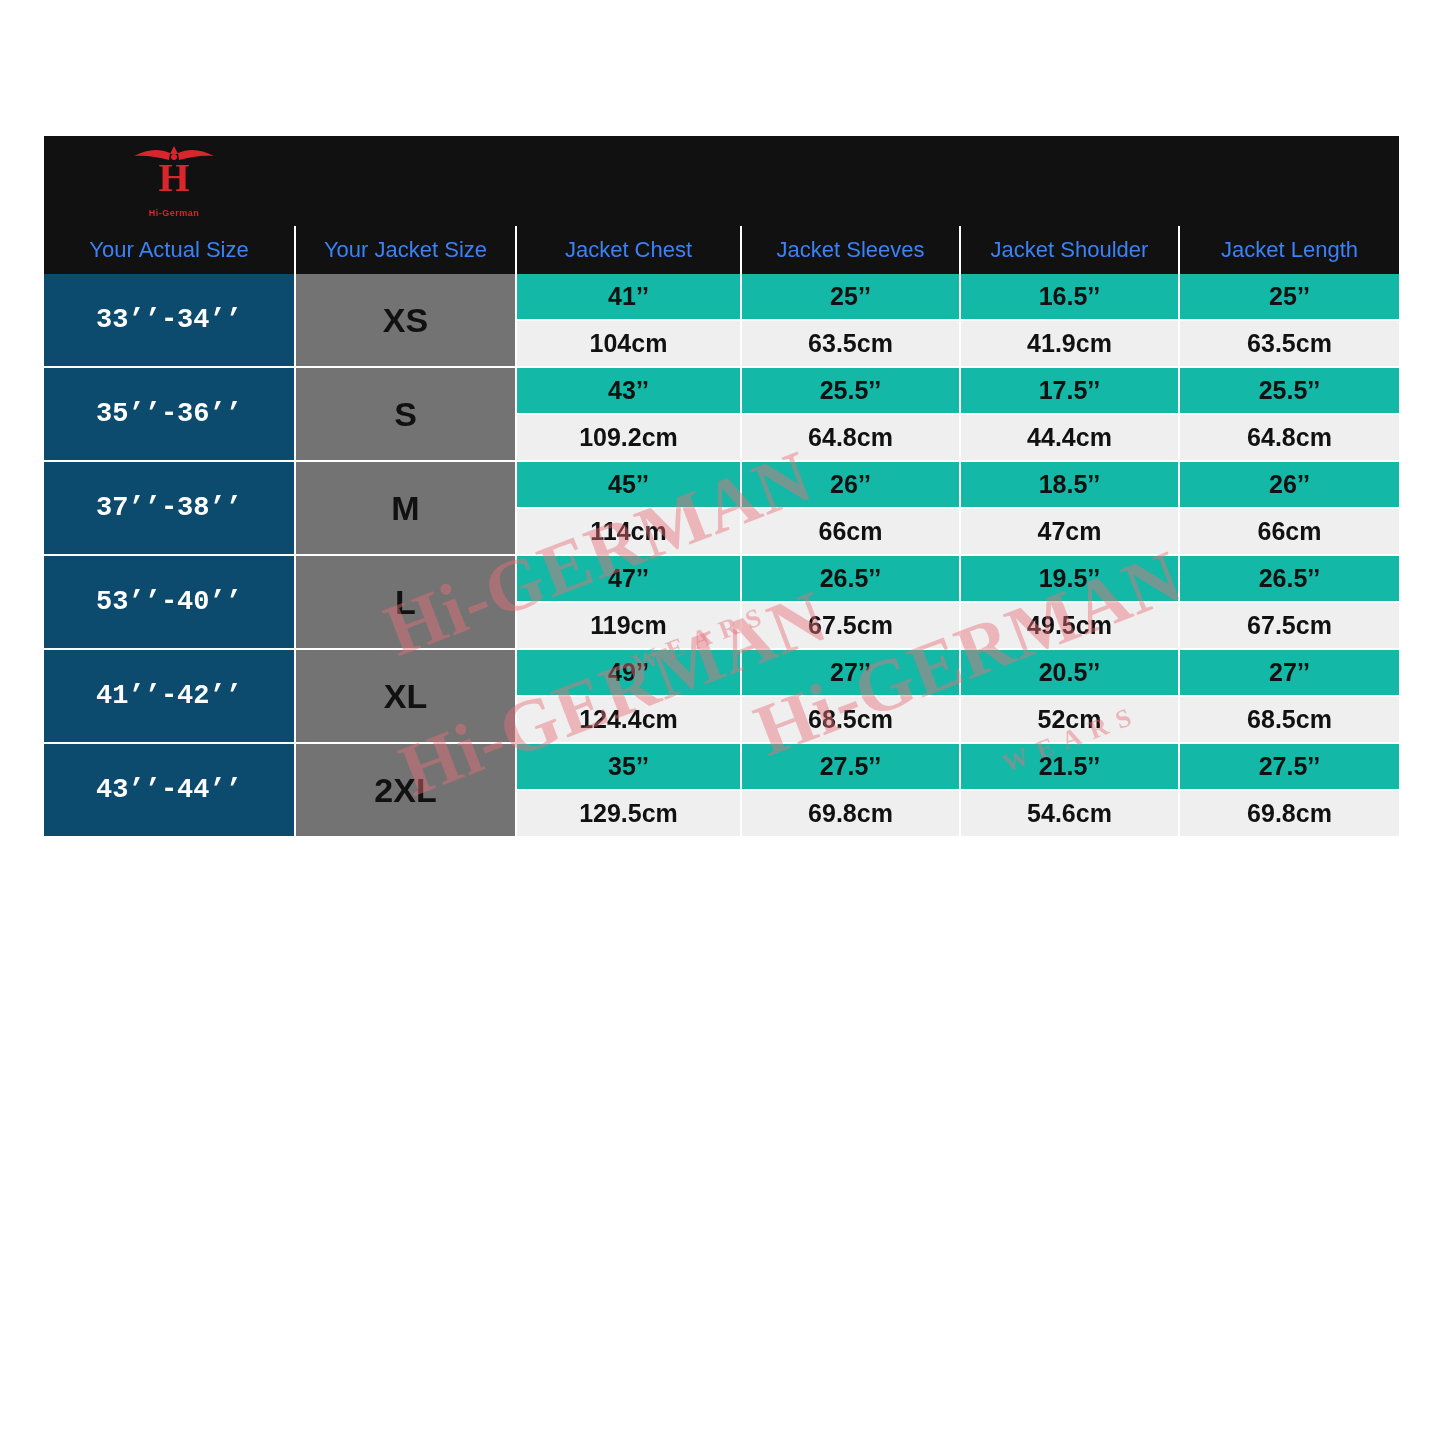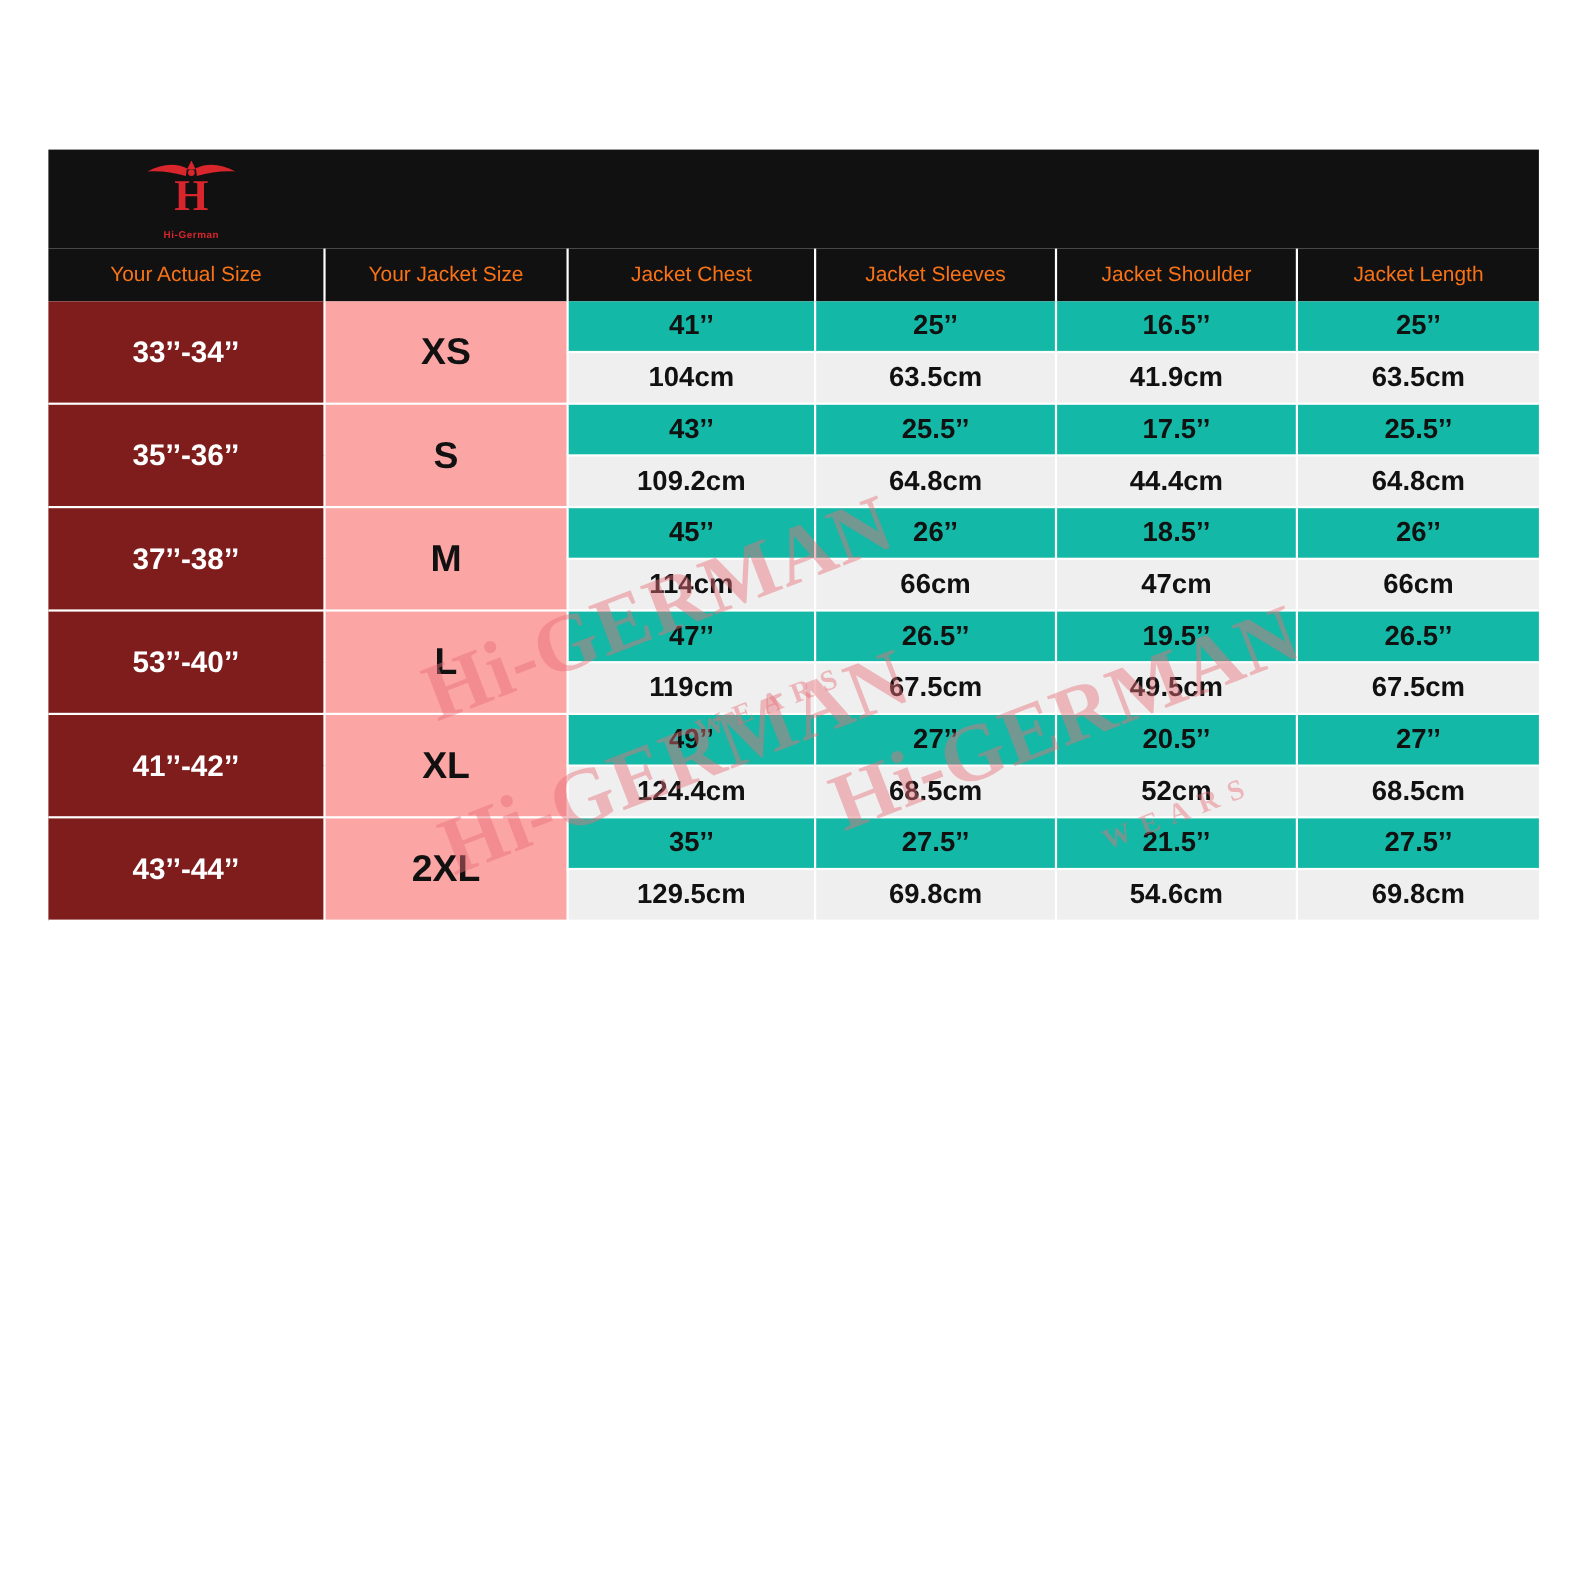--- a/index.html
+++ b/index.html
@@ -110,46 +110,47 @@
   }
   table.size-table col.c0 { width: 251px; }
   table.size-table col.c1 { width: 221px; }
   table.size-table col.c2 { width: 225px; }
   table.size-table col.c3 { width: 219px; }
   table.size-table col.c4 { width: 219px; }
   table.size-table col.c5 { width: 220px; }
 
   .size-table th {
     background: #111111;
-    color: #f97316;
-    font-size: 19px;
+    color: #3b82f6;
+    font-size: 22px;
     font-weight: normal;
     height: 48px;
     border-right: 2px solid #ffffff;
     padding: 0 4px;
   }
   .size-table th:last-child { border-right: none; }
 
   .size-table td {
     text-align: center;
     font-size: 25px;
     font-weight: bold;
     padding: 0 4px;
     border-right: 2px solid #ffffff;
     border-bottom: 2px solid #ffffff;
   }
   .size-table td:last-child { border-right: none; }
 
   td.actual {
-    background: #7f1d1d;
+    background: #0c4a6e;
     color: #ffffff;
     font-size: 27px;
+    font-family: Liberation Mono, monospace;
   }
   td.jacket {
-    background: #fca5a5;
+    background: #737373;
     color: #111111;
     font-size: 34px;
   }
   td.meas-a {
     background: #14b8a6;
     color: #111111;
     height: 45px;
   }
   td.meas-b {
     background: #efefef;

